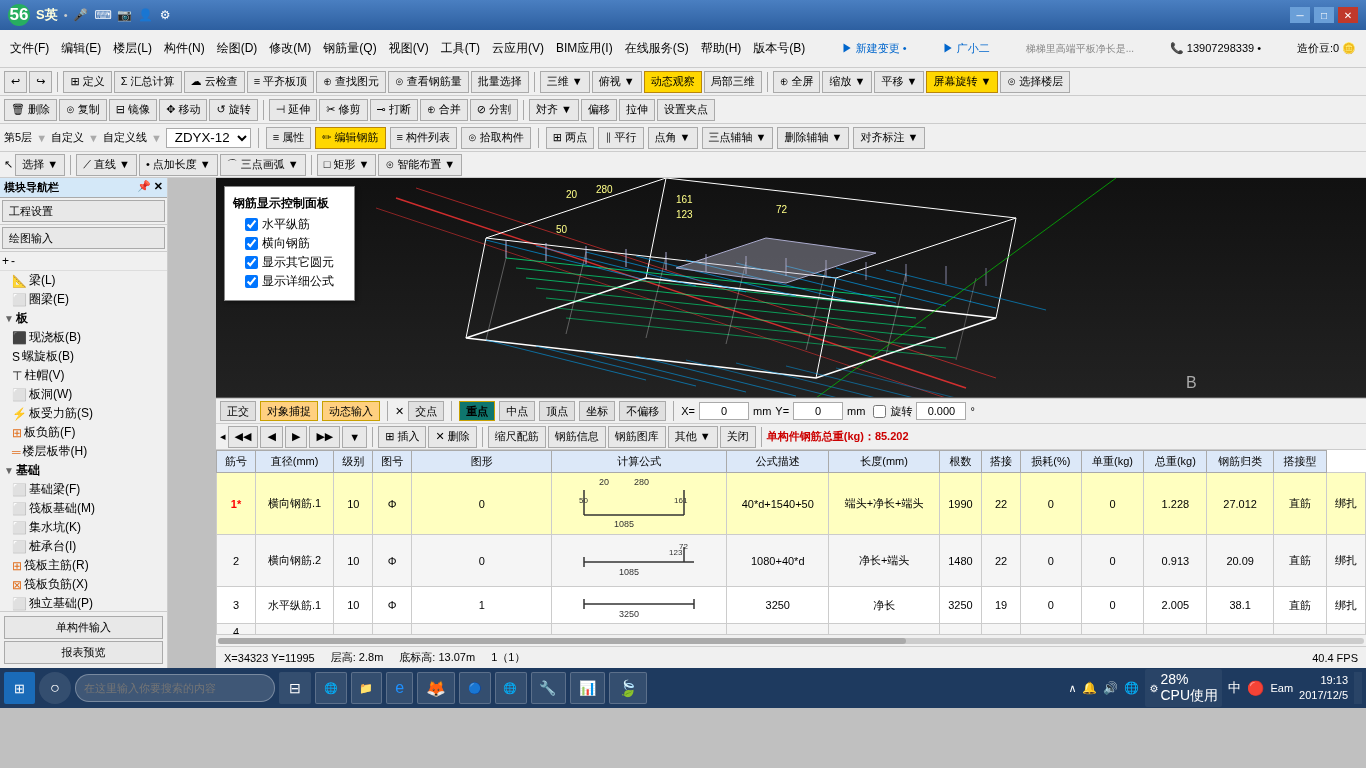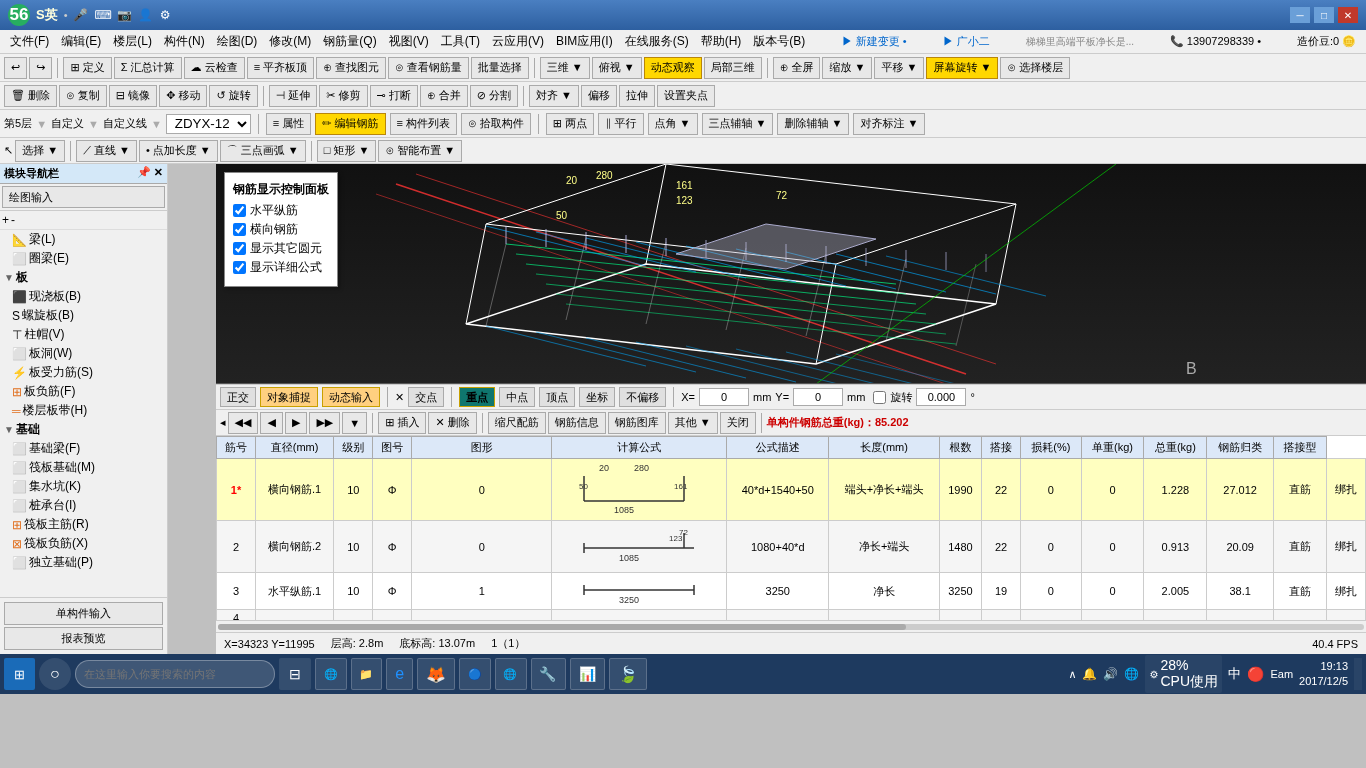--- a/index.html
+++ b/index.html
@@ -12,21 +12,21 @@
       padding: 0 8px; color: white; font-size: 12px;
     }
     #title-bar .title-text { flex: 1; text-align: center; font-size: 11px; }
     #title-bar .win-controls { display: flex; gap: 4px; }
     #title-bar .win-btn { width: 20px; height: 16px; background: #6a9fd8; border: none; color: white; font-size: 10px; cursor: pointer; display: flex; align-items: center; justify-content: center; }
     #title-bar .win-btn.close { background: #c0392b; }
     #title-bar .badge { background: #27ae60; border-radius: 50%; width: 22px; height: 22px; display: flex; align-items: center; justify-content: center; font-size: 17px; font-weight: bold; }
 
     
     #menu-bar { 
-      height: 24px; background: #f0f0f0; border-bottom: 1px solid #ccc;
+      height: 38px; background: #f0f0f0; border-bottom: 1px solid #ccc;
       display: flex; align-items: center; padding: 0 4px; font-size: 12px;
     }
     #menu-bar span { padding: 2px 6px; cursor: pointer; }
     .menu-right { margin-left: auto; display: flex; align-items: center; gap: 24px; font-size: 11px; }
 
     
     #toolbar1 { 
       height: 28px; background: #f0f0f0; border-bottom: 1px solid #ccc;
       display: flex; align-items: center; padding: 0 4px; gap: 2px;
     }
@@ -74,21 +74,21 @@
     #viewport { height: 220px; background: #1a1a1a; position: relative; overflow: hidden; border-bottom: 1px solid #555; }
     
     
     #rebar-panel { 
       position: absolute; top: 8px; left: 8px; 
       background: white; border: 1px solid #888; padding: 8px; 
       font-size: 12px; box-shadow: 2px 2px 4px rgba(0,0,0,0.3);
       z-index: 10;
     }
     #rebar-panel .panel-title { font-weight: bold; margin-bottom: 4px; font-size: 12px; }
-    #rebar-panel label { display: flex; align-items: center; gap: 4px; margin: 2px 0; }
+    #rebar-panel label { display: flex; align-items: center; gap: 4px; margin: 2px 12px; }
 
     
     #statusbar { height: 26px; background: #f0f0f0; border-bottom: 1px solid #ccc; border-top: 1px solid #ccc; display: flex; align-items: center; padding: 0 4px; gap: 4px; font-size: 11px; }
     .status-btn { padding: 1px 6px; background: #e0e0e0; border: 1px solid #aaa; cursor: pointer; font-size: 11px; height: 20px; display: flex; align-items: center; }
     .status-btn.active { background: #ffd080; border-color: #c8a000; }
     .status-input { width: 60px; height: 18px; border: 1px solid #aaa; padding: 0 3px; font-size: 11px; text-align: center; }
 
     
     #table-toolbar { height: 26px; background: #f0f0f0; border-bottom: 1px solid #ccc; display: flex; align-items: center; padding: 0 4px; gap: 2px; font-size: 11px; }
     
@@ -246,20 +246,23 @@
 
 <div id="main" style="display:flex; height: calc(768px - 30px - 22px - 28px - 28px - 28px - 26px - 28px - 26px - 22px - 40px); overflow:hidden;">
 
   <div id="left-panel">
     <div id="nav-header">
       <span>模块导航栏</span>
       <div style="display:flex;gap:3px;">
         <span style="cursor:pointer;">📌</span>
         <span style="cursor:pointer;">✕</span>
       </div>
+    </div>
+    <div style="padding:2px; display:flex; gap:2px; border-bottom:1px solid #ccc;">
+      <button class="tb-btn" style="flex:1; font-size:11px;">工程设置</button>
     </div>
     <div style="padding:2px; display:flex; gap:2px; border-bottom:1px solid #ccc;">
       <button class="tb-btn" style="flex:1; font-size:11px;">绘图输入</button>
     </div>
     <div id="nav-tree">
 
       <div style="display:flex; gap:2px; padding:2px; border-bottom:1px solid #ddd;">
         <span style="cursor:pointer; font-size:12px;">+</span>
         <span style="cursor:pointer; font-size:12px;">-</span>
       </div>

